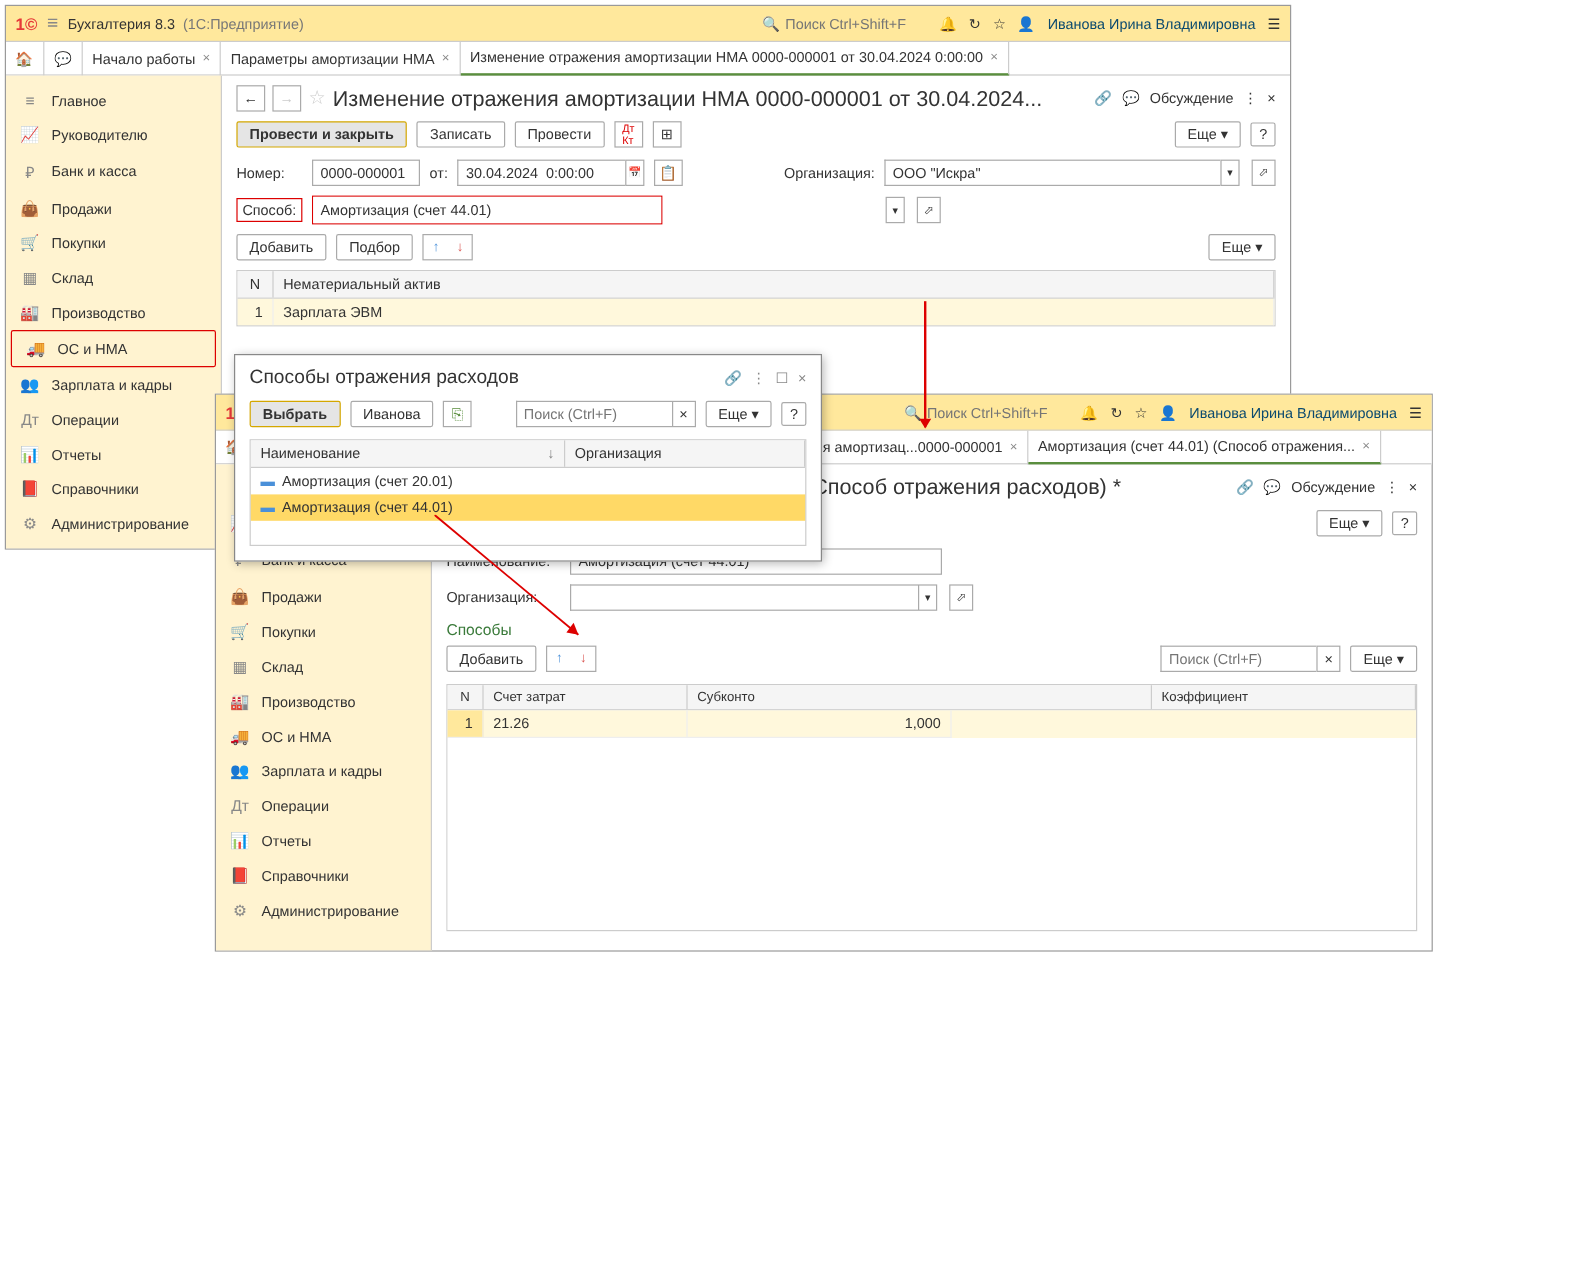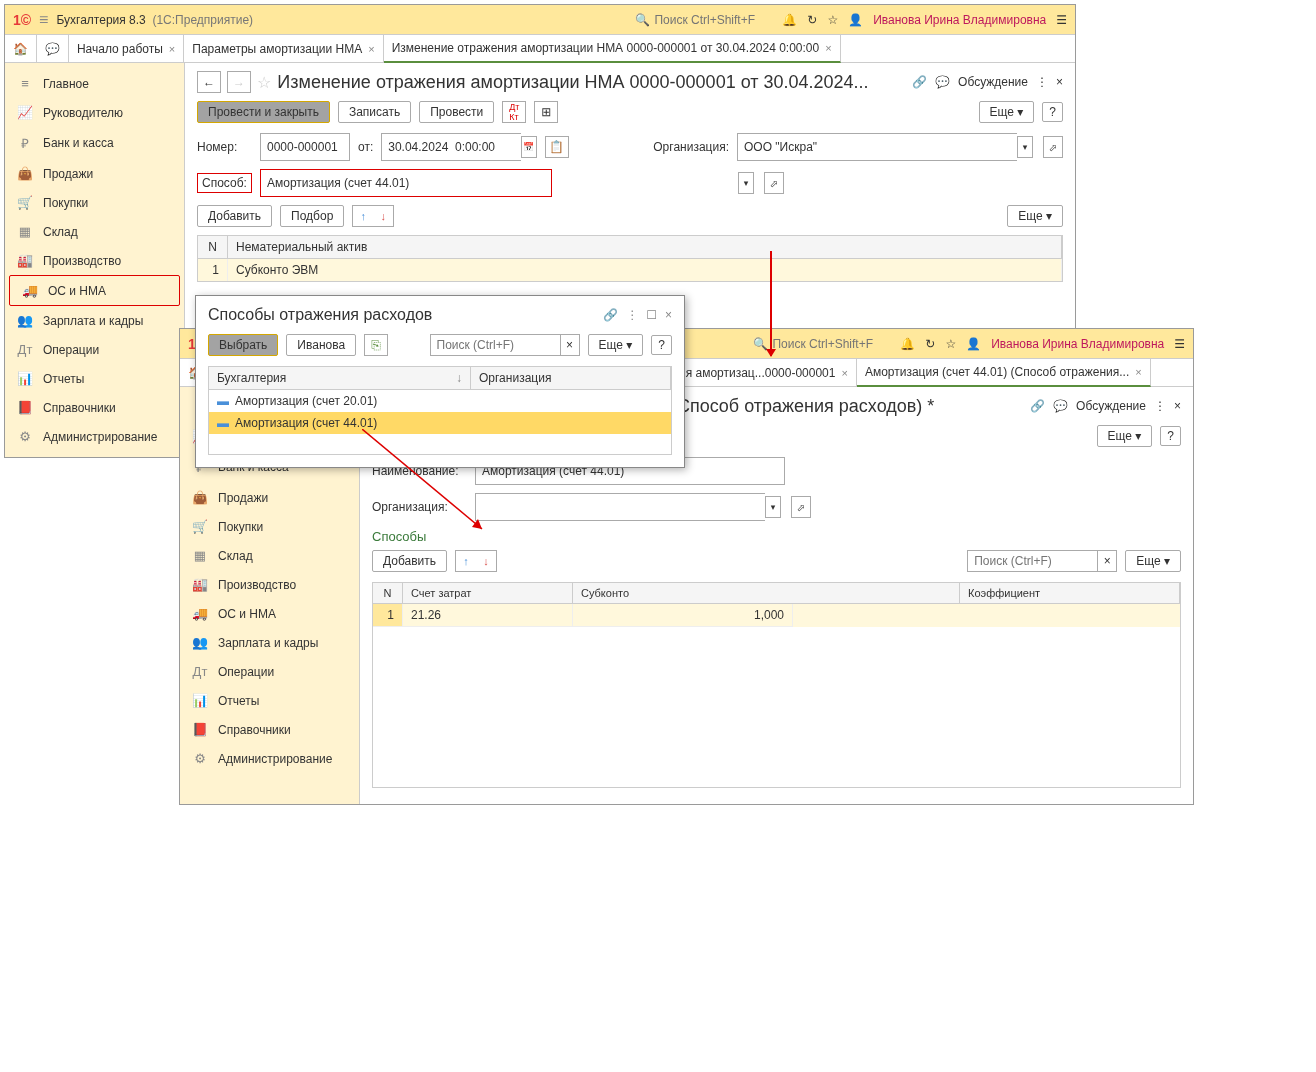--- a/index.html
+++ b/index.html
@@ -8,46 +8,46 @@
 .win1{width:1072px}
 .win2{width:1015px;margin-left:175px;margin-top:-150px}
 .header{background:#ffe89c;border-bottom:1px solid #ccc;display:flex;align-items:center;height:30px;padding:0 8px;gap:8px}
 .logo{color:#e63939;font-weight:bold;font-size:14px}
 .hamb{font-size:16px;color:#888;cursor:pointer}
 .title{color:#333}
 .search{margin-left:auto;display:flex;align-items:center;gap:4px;color:#999}
 .search input{border:none;background:transparent;outline:none;width:120px;color:#a21caf}
 .hicons{display:flex;gap:10px;color:#888;align-items:center}
 .hicons span{cursor:pointer}
-.user{color:#be185d}
+.user{color:#0c4a6e}
 .tabs{background:#fff;border-bottom:1px solid #ccc;display:flex;align-items:center;height:28px}
 .tabs .tbtn{border-right:1px solid #ccc;padding:0 8px;height:28px;display:flex;align-items:center;cursor:pointer}
 .tabs .tab{border-right:1px solid #ccc;padding:0 8px;height:28px;display:flex;align-items:center;gap:6px;cursor:pointer}
 .tabs .tab.active{border-bottom:2px solid #5a8e3e}
 .tabs .close{color:#888;font-size:11px}
 .body{display:flex}
 .sidebar{width:180px;background:#fff3d0;border-right:1px solid #ccc;padding:6px 0}
 .sitem{display:flex;align-items:center;gap:10px;padding:7px 12px;cursor:pointer;color:#333}
 .sitem.hl{border:1px solid #d00;margin:0 4px;border-radius:2px}
 .sicon{width:16px;text-align:center;color:#888;font-size:13px}
 .content{flex:1;padding:8px 12px;position:relative}
 .doc-hdr{display:flex;align-items:center;gap:6px;margin-bottom:8px}
 .navbtn{width:24px;height:22px;border:1px solid #aaa;background:#fff;display:flex;align-items:center;justify-content:center;cursor:pointer}
 .star{color:#ccc;font-size:16px}
 .doc-title{font-size:18px;color:#333;flex:1}
 .ricons{display:flex;gap:8px;color:#888;align-items:center}
 .toolbar{display:flex;gap:8px;align-items:center;margin-bottom:10px}
 .btn{border:1px solid #aaa;background:#fff;padding:3px 10px;cursor:pointer;border-radius:2px}
-.btn.yellow{background:#a3a3a3;border-color:#d4a700;font-weight:normal}
+.btn.yellow{background:#e5e5e5;border-color:#d4a700;font-weight:bold}
 .btn.small{padding:2px 6px}
 .iconbtn{width:24px;height:22px;border:1px solid #aaa;background:#fff;display:flex;align-items:center;justify-content:center;cursor:pointer}
 .spacer{flex:1}
 .row{display:flex;align-items:center;gap:8px;margin-bottom:8px}
 .lbl{min-width:55px}
-.input{border:1px solid #aaa;padding:13px 6px;background:#fff;height:22px}
+.input{border:1px solid #aaa;padding:3px 6px;background:#fff;height:22px}
 .input.w80{width:90px}
 .input.date{width:140px}
 .dropdown{display:flex;align-items:center}
 .dropdown .input{border-right:none}
 .ddbtn{width:16px;height:22px;border:1px solid #aaa;background:#fff;display:flex;align-items:center;justify-content:center;cursor:pointer;font-size:9px}
 .extbtn{width:20px;height:22px;border:1px solid #aaa;background:#fff;margin-left:2px;display:flex;align-items:center;justify-content:center;cursor:pointer;font-size:10px}
 .hl-red{border:1px solid #d00 !important}
 .table{border:1px solid #ccc;margin-top:4px}
 .thead{display:flex;background:#f5f5f5;border-bottom:1px solid #ccc}
 .th{padding:4px 8px;border-right:1px solid #ccc}
@@ -233,21 +233,21 @@
         <div class="spacer"></div>
         <button class="btn"><span>Еще</span> ▾</button>
       </div>
       <div class="table">
         <div class="thead">
             <div class="th" style="width:30px;text-align:center">N</div>
             <div class="th" style="flex:1">Нематериальный актив</div>
           </div>
         <div class="trow">
             <div class="td" style="width:30px;text-align:right">1</div>
-            <div class="td" style="flex:1">Субконто ЭВМ</div>
+            <div class="td" style="flex:1">Зарплата ЭВМ</div>
           </div>
       </div>
       <div class="red-arrow1"></div>
     </div>
   </div>
 
   <div class="popup">
     <div class="popup-hdr">
       <span class="popup-title">Способы отражения расходов</span>
       <span style="color:#888">🔗</span>
@@ -263,21 +263,21 @@
         <div class="spacer"></div>
         <div class="srch-pop">
             <input placeholder="Поиск (Ctrl+F)" style="">
             <div class="xb">×</div>
           </div>
         <button class="btn"><span>Еще</span> ▾</button>
         <button class="btn small">?</button>
       </div>
       <div class="list">
         <div class="list-hdr">
-            <div class="lh" style="flex:1"><span>Бухгалтерия</span> <span style="float:right;color:#888">↓</span></div>
+            <div class="lh" style="flex:1"><span>Наименование</span> <span style="float:right;color:#888">↓</span></div>
             <div class="lh" style="width:200px">Организация</div>
           </div>
         <div class="litem">
             <span class="dash">▬</span>
             <span>Амортизация (счет 20.01)</span>
           </div>
         <div class="litem sel">
             <span class="dash">▬</span>
             <span>Амортизация (счет 44.01)</span>
           </div>

